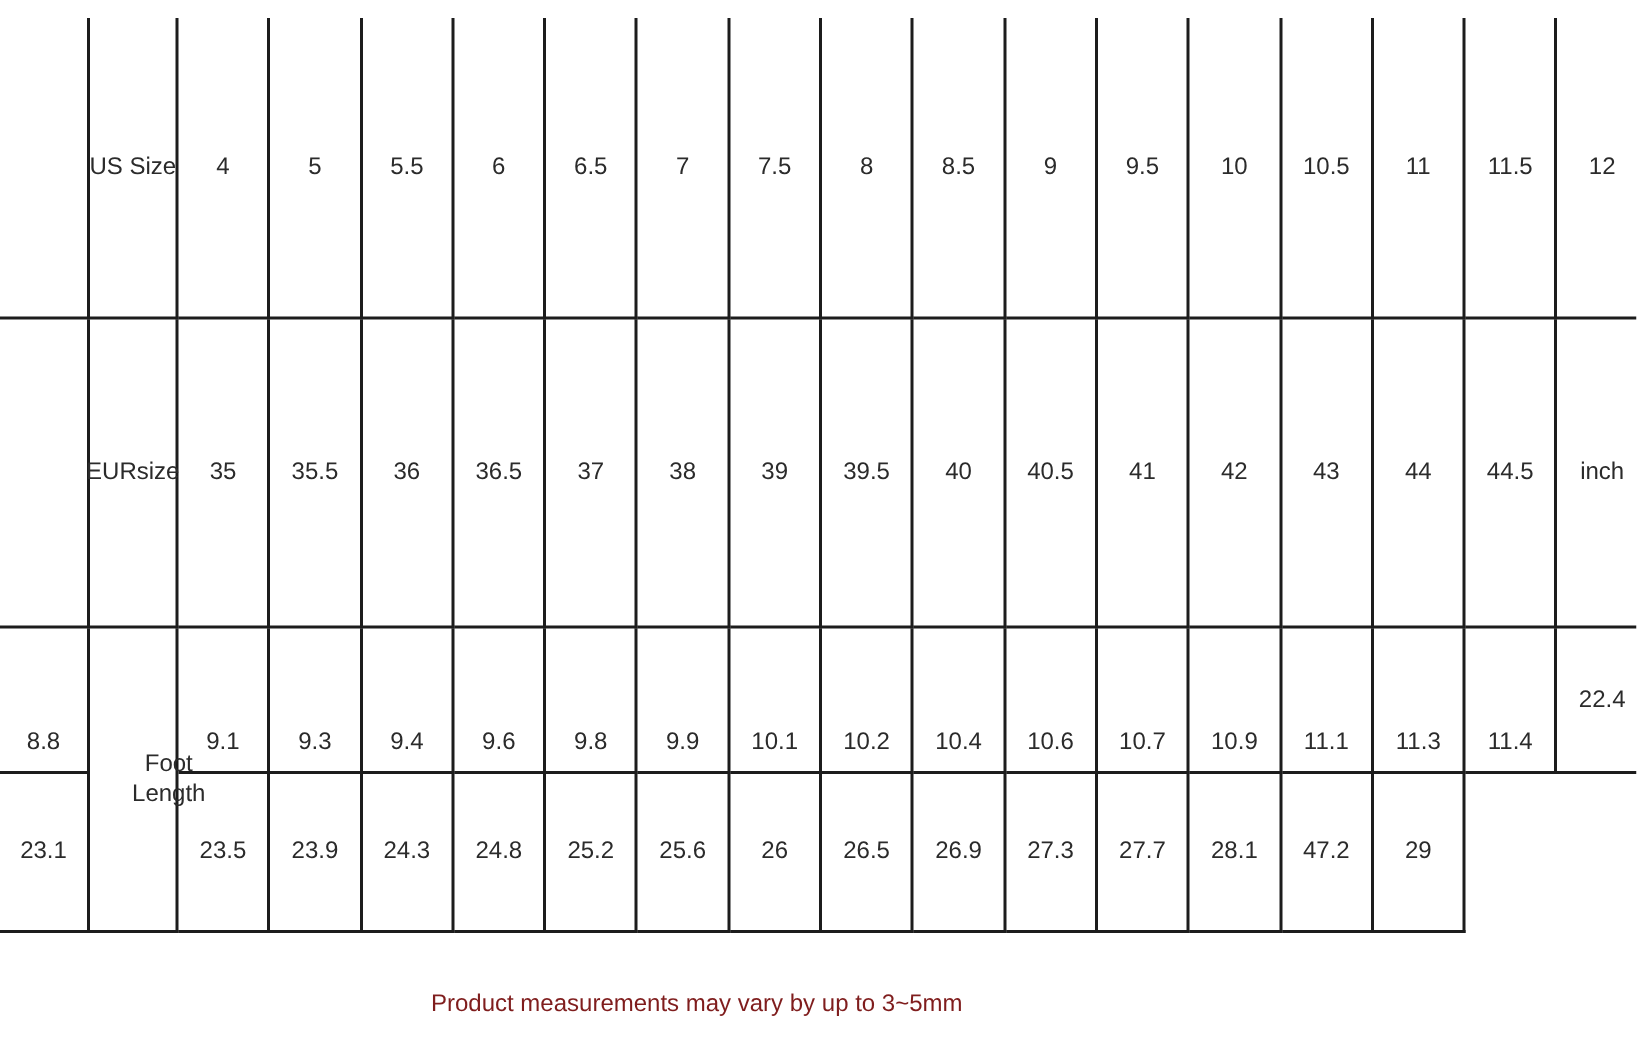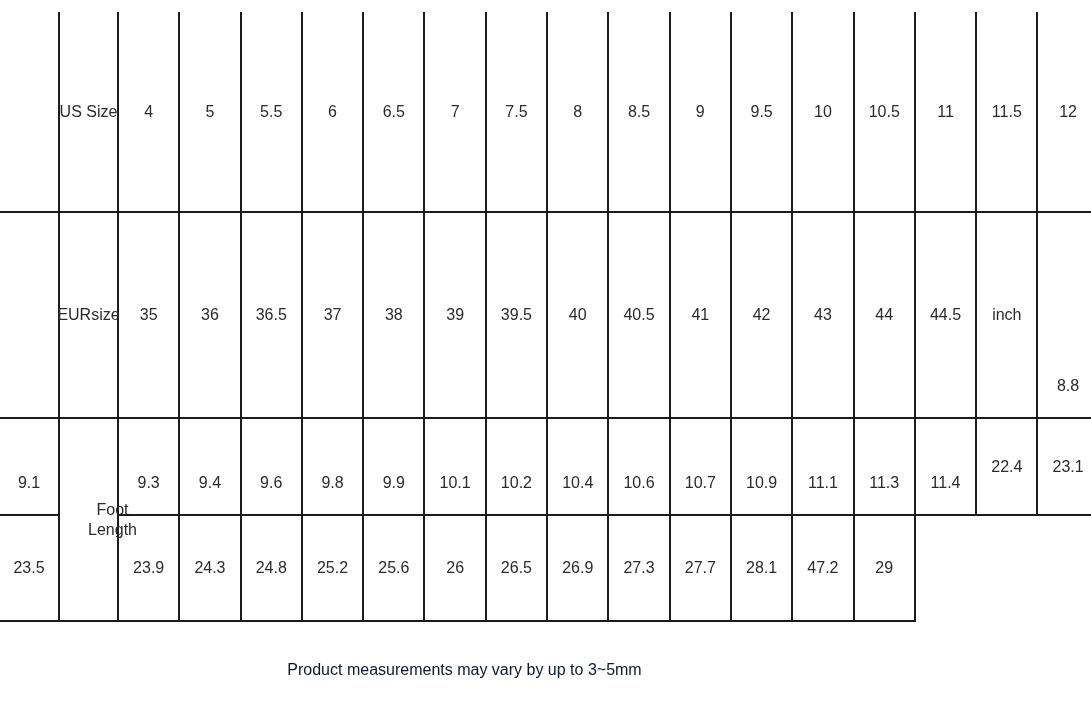--- a/index.html
+++ b/index.html
@@ -29,36 +29,36 @@
     border-right: 2px solid #1c1c1c;
     display: flex;
     align-items: center;
     justify-content: center;
     font-size: 16px;
     line-height: 20px;
     white-space: nowrap;
   }
   .bb { border-bottom: 2px solid #1c1c1c; }
   
-  .end { align-items: flex-end; padding-bottom: 21px; }
+  .end { align-items: flex-end; padding-bottom: 9px; }
   .fl {
     grid-column: 2;
     grid-row: 3 / 5;
     white-space: normal;
     text-align: center;
     flex-direction: column;
     padding-left: 48px;
   }
   .note {
     position: absolute;
     top: 649px; left: 0;
     width: 929px;
     text-align: center;
     font-size: 16px;
-    color: #0f172a;
+    color: #7f1d1d;
   }
 </style>
 </head>
 <body>
 
 <div class="page">
   <div class="grid">
 
     <div class="c bb"></div>
     <div class="c bb">US Size</div>
@@ -75,20 +75,21 @@
     <div class="c bb">9.5</div>
     <div class="c bb">10</div>
     <div class="c bb">10.5</div>
     <div class="c bb">11</div>
     <div class="c bb">11.5</div>
     <div class="c bb">12</div>
 
     <div class="c bb"></div>
     <div class="c bb">EURsize</div>
     <div class="c bb">35</div>
+    <div class="c bb">35.5</div>
     <div class="c bb">36</div>
     <div class="c bb">36.5</div>
     <div class="c bb">37</div>
     <div class="c bb">38</div>
     <div class="c bb">39</div>
     <div class="c bb">39.5</div>
     <div class="c bb">40</div>
     <div class="c bb">40.5</div>
     <div class="c bb">41</div>
     <div class="c bb">42</div>

